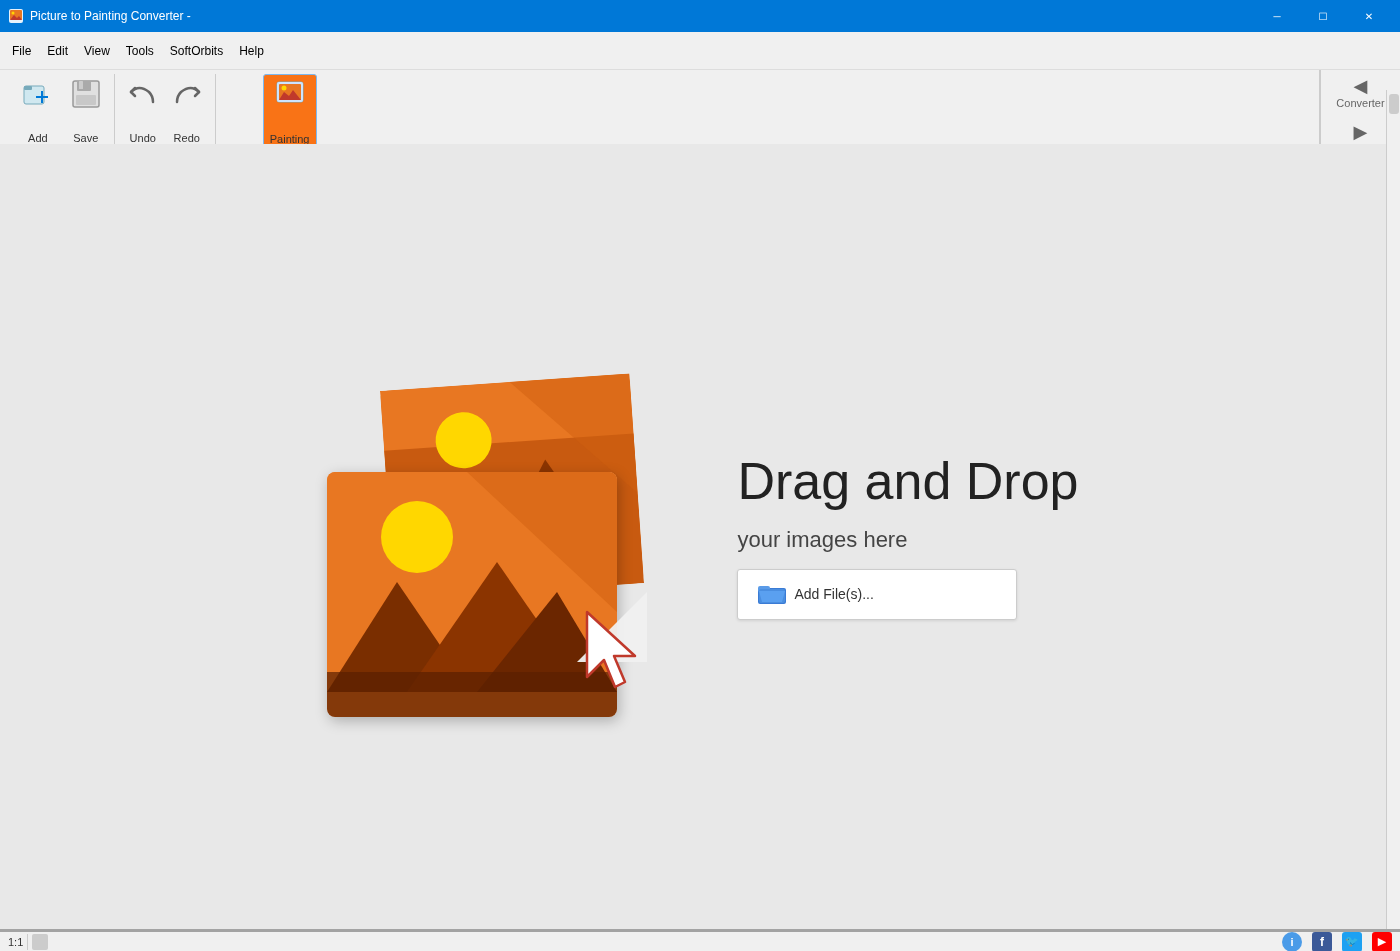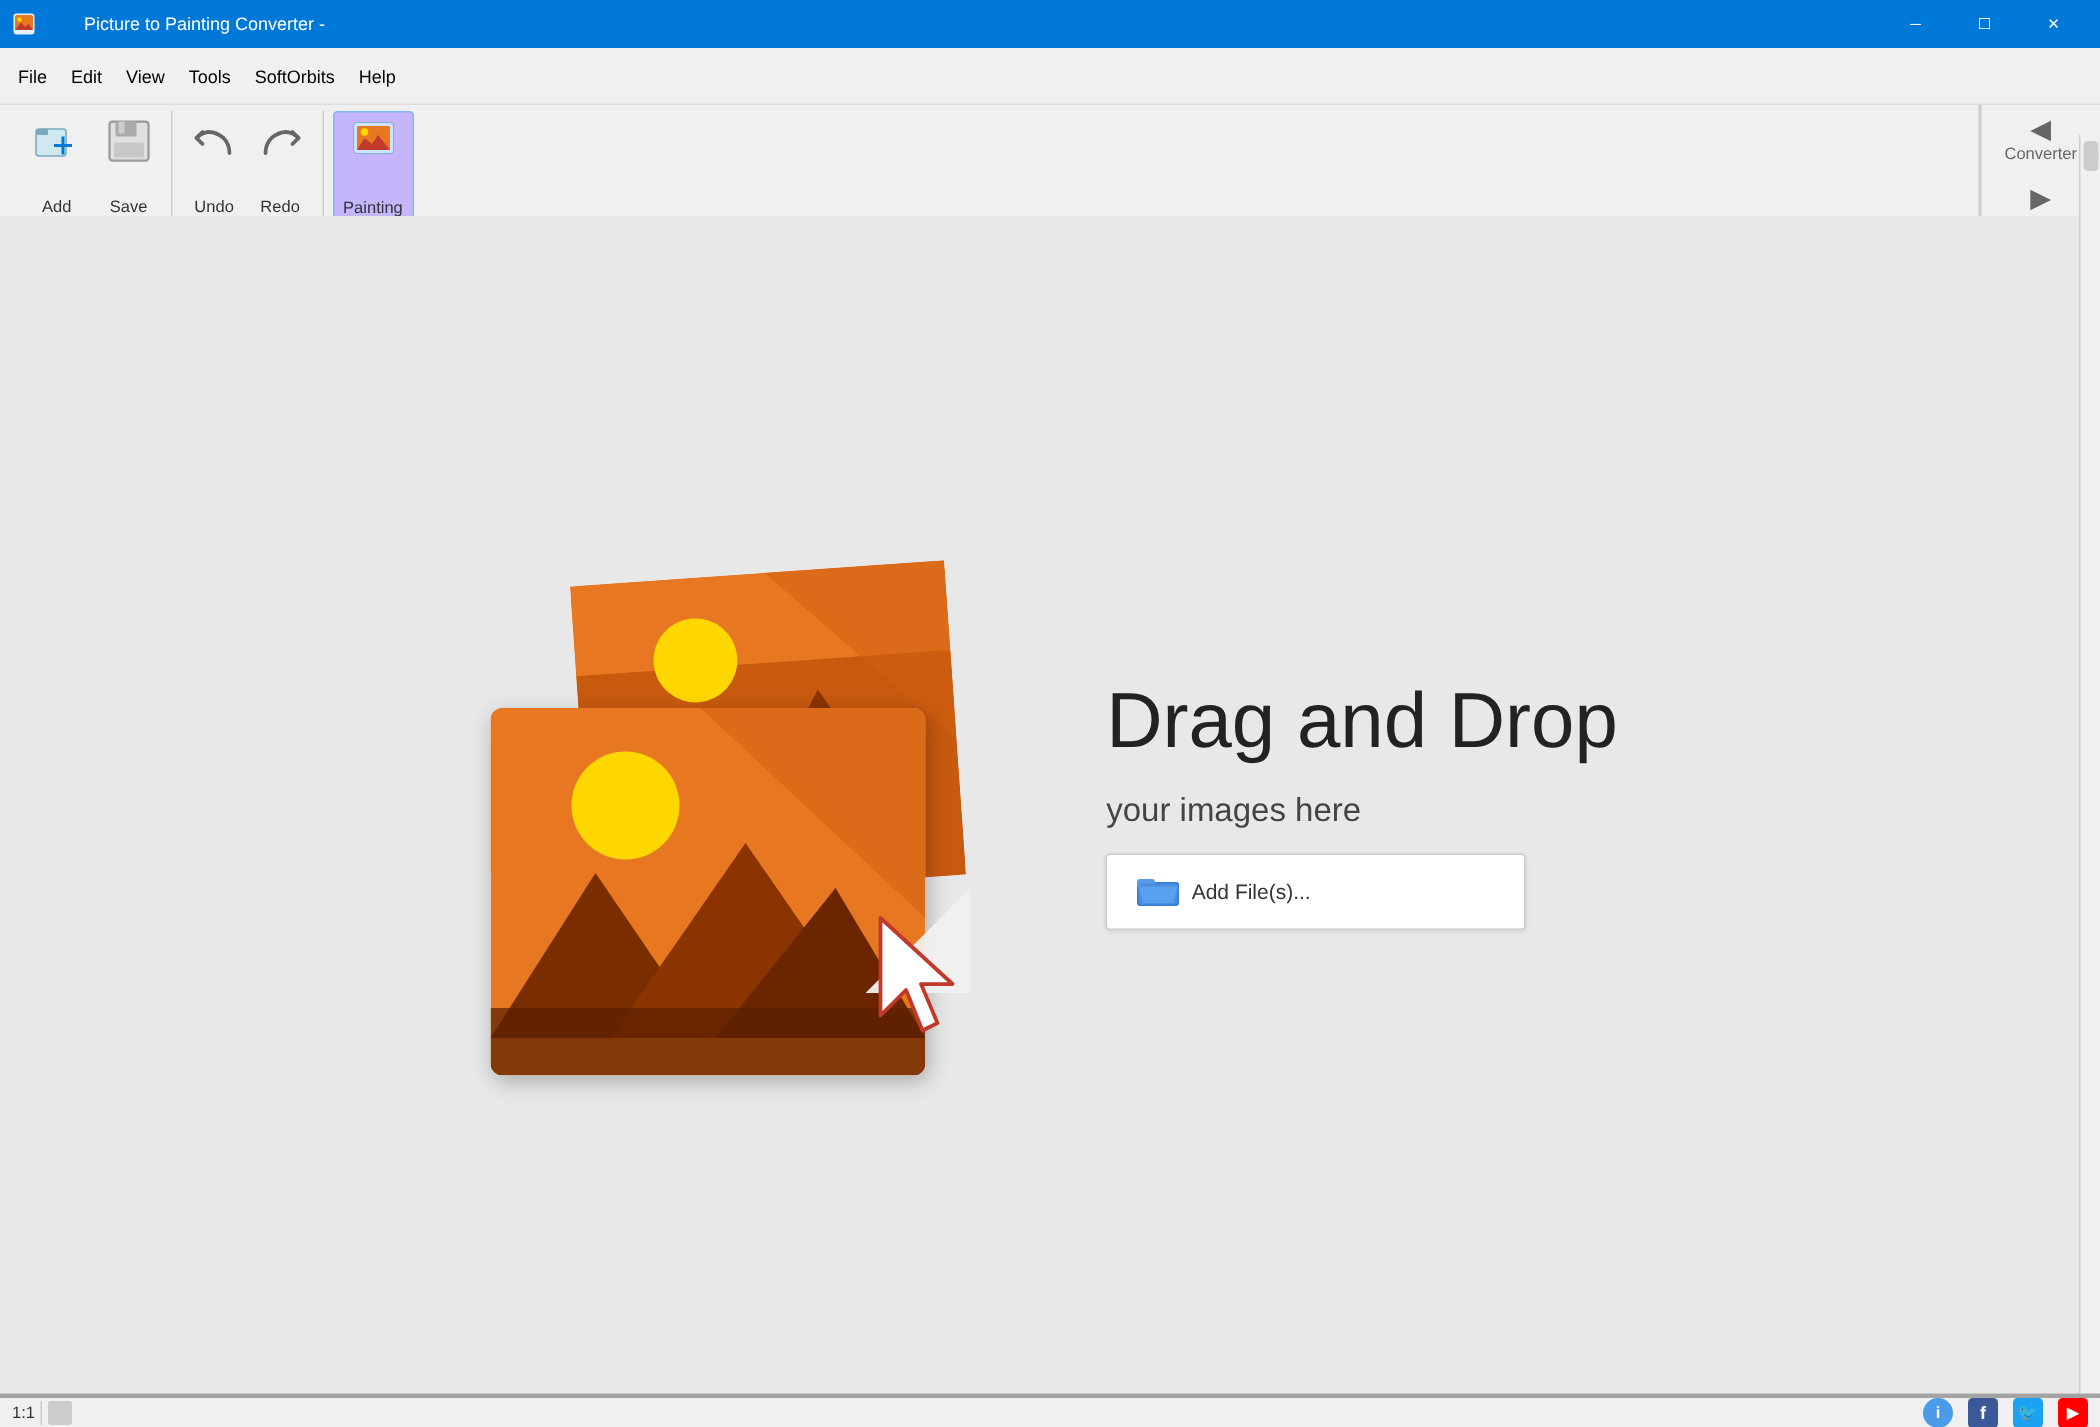--- a/index.html
+++ b/index.html
@@ -13,21 +13,20 @@
     }
 
     
     #title-bar {
       height: 32px;
       background: #0078d7;
       display: flex;
       align-items: center;
       padding: 0 8px;
       color: white;
-      gap: 26px;
     }
     #title-bar-icon {
       width: 16px;
       height: 16px;
       margin-right: 6px;
       display: flex;
       align-items: center;
       justify-content: center;
     }
     #title-bar-title {
@@ -91,22 +90,23 @@
       justify-content: flex-start;
       padding: 4px 6px;
       cursor: pointer;
       border-radius: 3px;
       min-width: 44px;
       font-size: 11px;
       color: #333;
       gap: 22px;
     }
     .toolbar-btn.active {
-      background: #c4b5fd;
+      background: #f97316;
       border: 1px solid #7cb8f0;
+      margin-left: 41px;
     }
     .toolbar-btn-icon {
       width: 32px;
       height: 32px;
       display: flex;
       align-items: center;
       justify-content: center;
     }
     .toolbar-btn-label {
       font-size: 11px;

